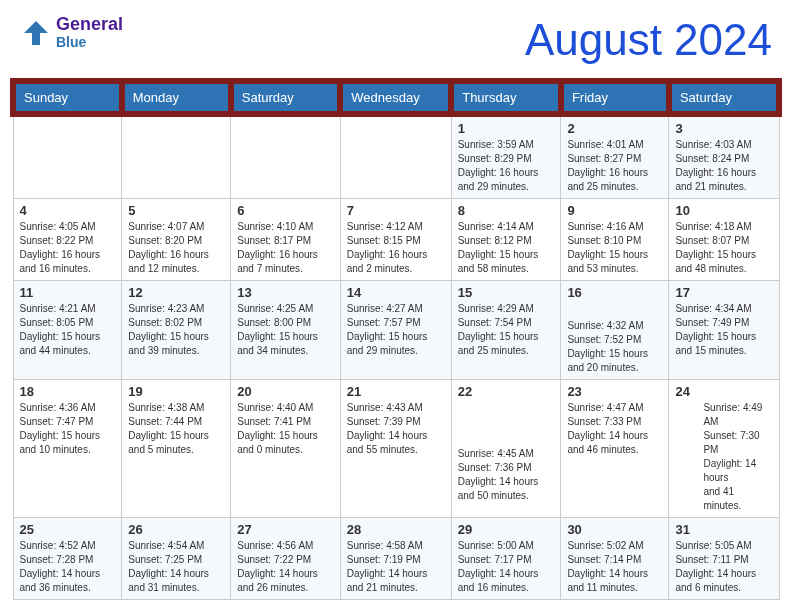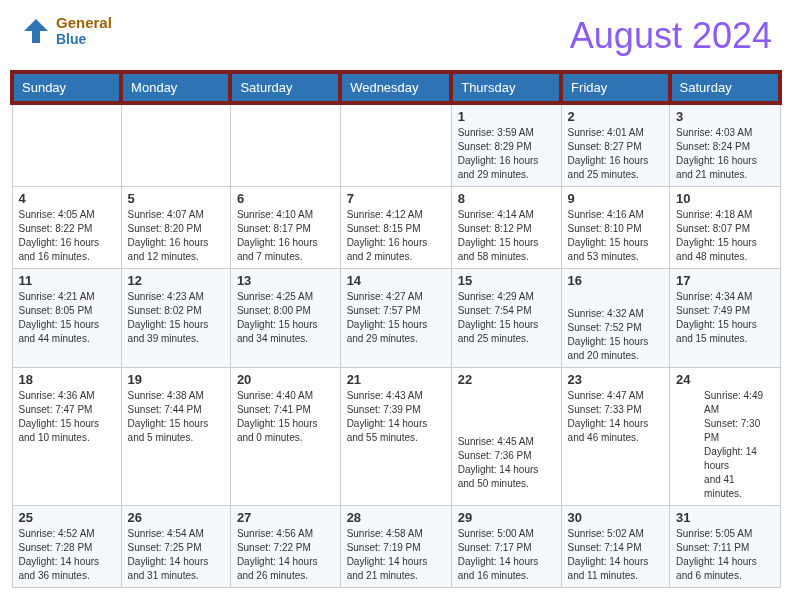--- a/index.html
+++ b/index.html
@@ -21,57 +21,57 @@
       display: flex;
       align-items: center;
       gap: 4px;
     }
     .logo-text {
       display: flex;
       flex-direction: column;
       line-height: 1.1;
     }
     .logo-general {
-      font-size: 15px;
+      font-size: 18px;
       font-weight: bold;
-      color: #a16207;
+      color: #4c1d95;
     }
     .logo-blue {
       font-size: 14px;
       font-weight: bold;
       color: #2e74b5;
     }
     .logo-icon {
       width: 32px;
       height: 32px;
     }
     .title-area {
       text-align: right;
     }
     .month-year {
-      font-size: 36px;
+      font-size: 44px;
       font-weight: 300;
-      color: #8b5cf6;
+      color: #1d4ed8;
     }
     .location {
       font-size: 16px;
       color: #555;
     }
     .calendar {
       width: 100%;
       border-collapse: collapse;
     }
     .calendar th {
       background-color: #2e74b5;
       color: white;
       text-align: left;
       padding: 6px 8px;
       font-size: 13px;
       font-weight: normal;
-      border: 4px solid #7f1d1d;
+      border: 6px solid #7f1d1d;
     }
     .calendar td {
       border: 1px solid #ccc;
       vertical-align: top;
       padding: 4px 6px;
       width: 113px;
       min-height: 80px;
       font-size: 10.5px;
       color: #333;
       background: #fff;

